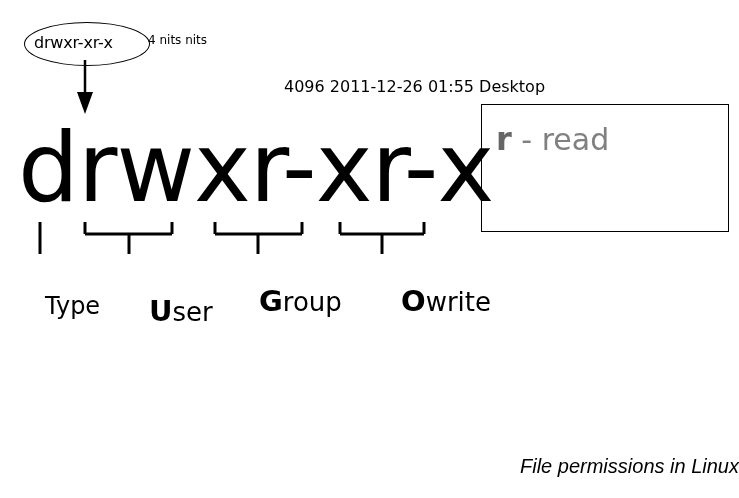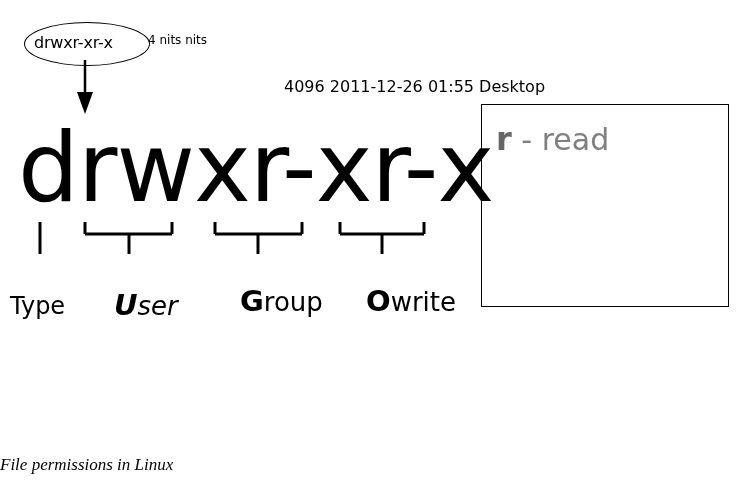--- a/index.html
+++ b/index.html
@@ -83,37 +83,38 @@
     left: 0px;
     top: 222px;
   }
 
   
   .seg-label {
     position: absolute;
     font-size: 26px;
     white-space: nowrap;
     line-height: 30px;
+    margin-left: 35px;
   }
   .seg-label b {
     font-weight: bold;
     font-size: 29px;
   }
   #label-type  { left: 10px;  top: 289px; font-size: 24px; }
-  #label-user  { left: 114px; top: 290px; font-style: italic; }
-  #label-group { left: 240px; top: 286px; }
+  #label-user  { left: 114px; top: 296px; }
+  #label-group { left: 224px; top: 286px; }
   #label-others{ left: 366px; top: 286px; }
 
   
   #legend {
     position: absolute;
     left: 481px;
     top: 104px;
     width: 248px;
-    height: 203px;
+    height: 128px;
     border: 1.6px solid #000;
     box-sizing: border-box;
     padding: 8px 0 0 14px;
   }
   .legend-row {
     font-size: 30px;
     line-height: 52px;
     color: #808080;
     white-space: nowrap;
   }
@@ -122,24 +123,24 @@
     color: #666666;
     font-size: 32px;
   }
 
   
   #caption {
     position: absolute;
     left: 0;
     top: 455px;
     width: 739px;
-    text-align: left;
-    font-size: 17px;
+    text-align: right;
+    font-size: 20px;
     font-style: italic;
-    font-family: Liberation Serif, serif;
+    font-family: Liberation Sans, sans-serif;
   }
 </style>
 </head>
 <body>
 
 <div id="ls-line">
   <div class="ls-ellipse"></div>
   <div class="ls-perm">drwxr-xr-x</div>
   <div class="ls-rest1">4 nits nits</div>
   <div class="ls-rest2">4096 2011-12-26 01:55 Desktop</div>

